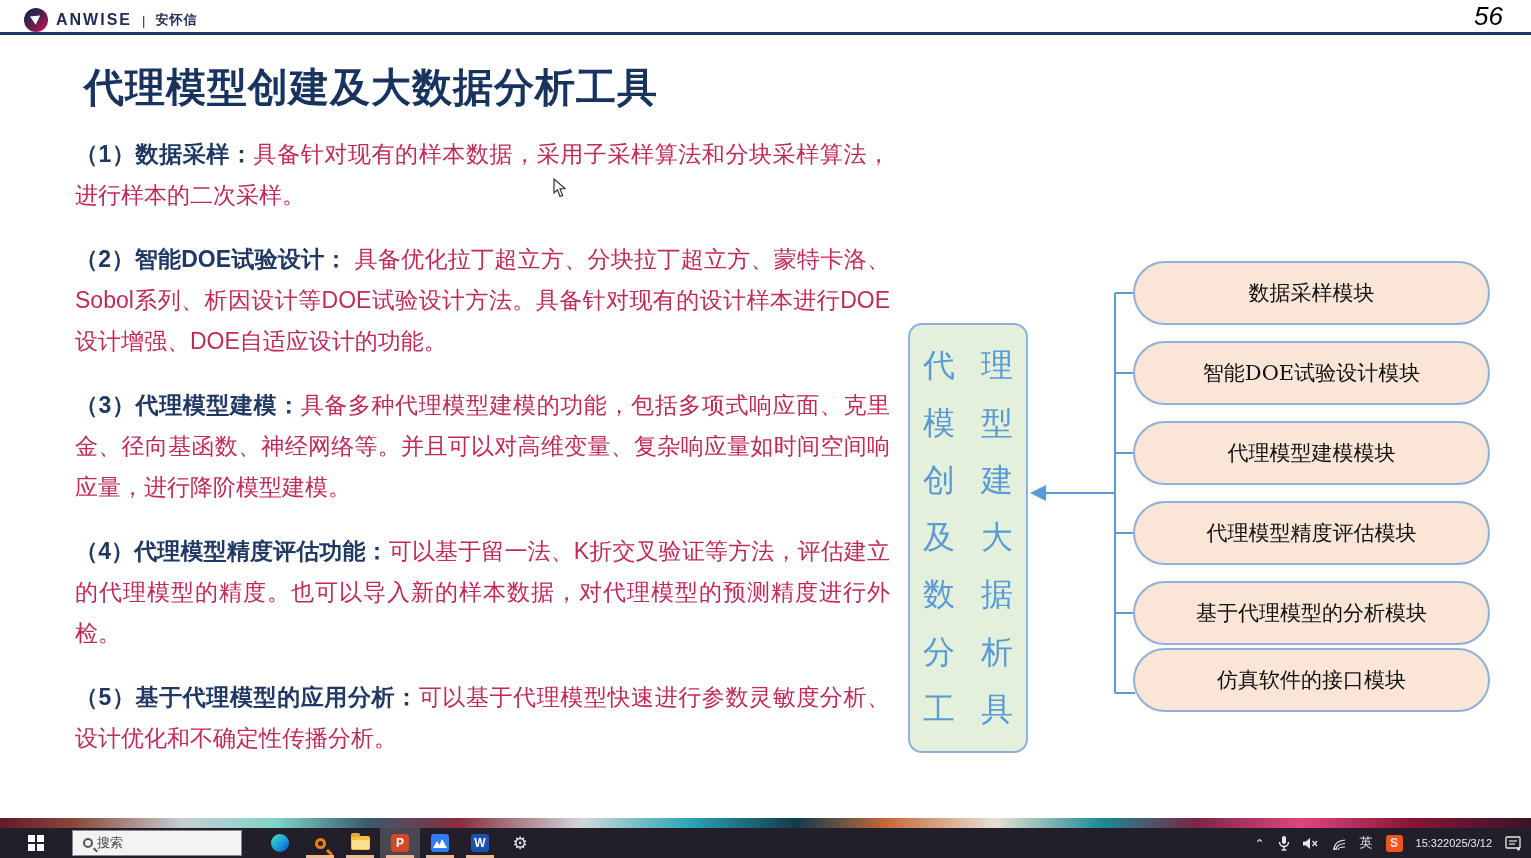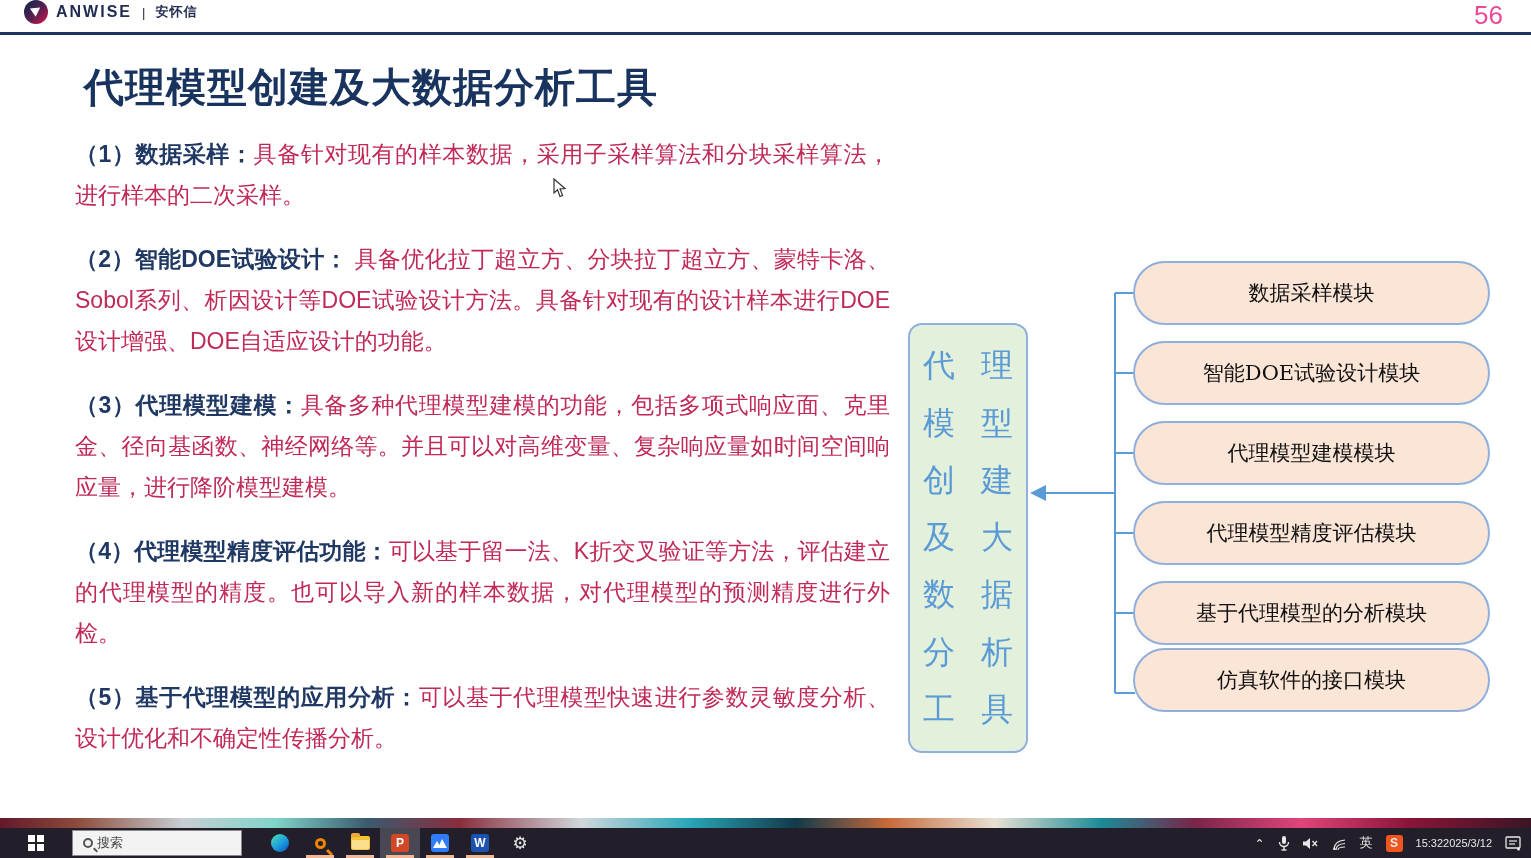--- a/index.html
+++ b/index.html
@@ -3,33 +3,33 @@
 <meta charset="utf-8">
 <style>
   * { margin:0; padding:0; box-sizing:border-box; }
   html,body { width:1531px; height:858px; overflow:hidden; }
   body { font-family:"Liberation Sans","DejaVu Sans",sans-serif; background:#fff; }
   .screen { position:relative; width:1531px; height:858px; background:#fff; }
 
   
   .topbar { position:absolute; left:0; top:0; width:1531px; height:35px;
             background:#fff; border-bottom:3px solid #1c3664; display:flex;
-            align-items:flex-start; justify-content:space-between; padding:0 28px 0 24px; }
+            align-items:flex-end; justify-content:space-between; padding:0 28px 0 24px; }
   .brand { display:flex; align-items:center; gap:8px; }
   .brand-mark { width:24px; height:24px; border-radius:50%;
                 background:linear-gradient(135deg,#23244e 20%,#5c2050 55%,#c0174c 90%);
                 position:relative; }
   .brand-mark::after { content:""; position:absolute; left:8px; top:5px;
                 width:0; height:0; border-left:9px solid #fff;
                 border-top:5px solid transparent; border-bottom:5px solid transparent;
                 transform:rotate(-35deg); }
   .brand-name { font-weight:800; font-size:16px; letter-spacing:2px; color:#232c52; }
   .brand-sep { color:#232c52; font-size:13px; margin:0 2px; }
   .brand-cn { font-weight:700; font-size:13px; color:#232c52; letter-spacing:1px; }
-  .page-num { font-size:26px; color:#ec4899; }
+  .page-num { font-size:26px; color:#000000;font-style:italic; }
 
   
   .slide { position:absolute; left:0; top:38px; width:1531px; height:780px; background:#fff; }
   .slide-title { position:absolute; left:84px; top:22px; font-size:40px; font-weight:900;
                  color:#17335e; letter-spacing:1px; }
   .content { position:absolute; left:75px; top:96px; width:815px; }
   .para { font-size:23px; line-height:41px; margin-bottom:23px; text-align:justify; }
   .para .lead { color:#1f3864; font-weight:700; }
   .para .body { color:#c02a56; }
 

